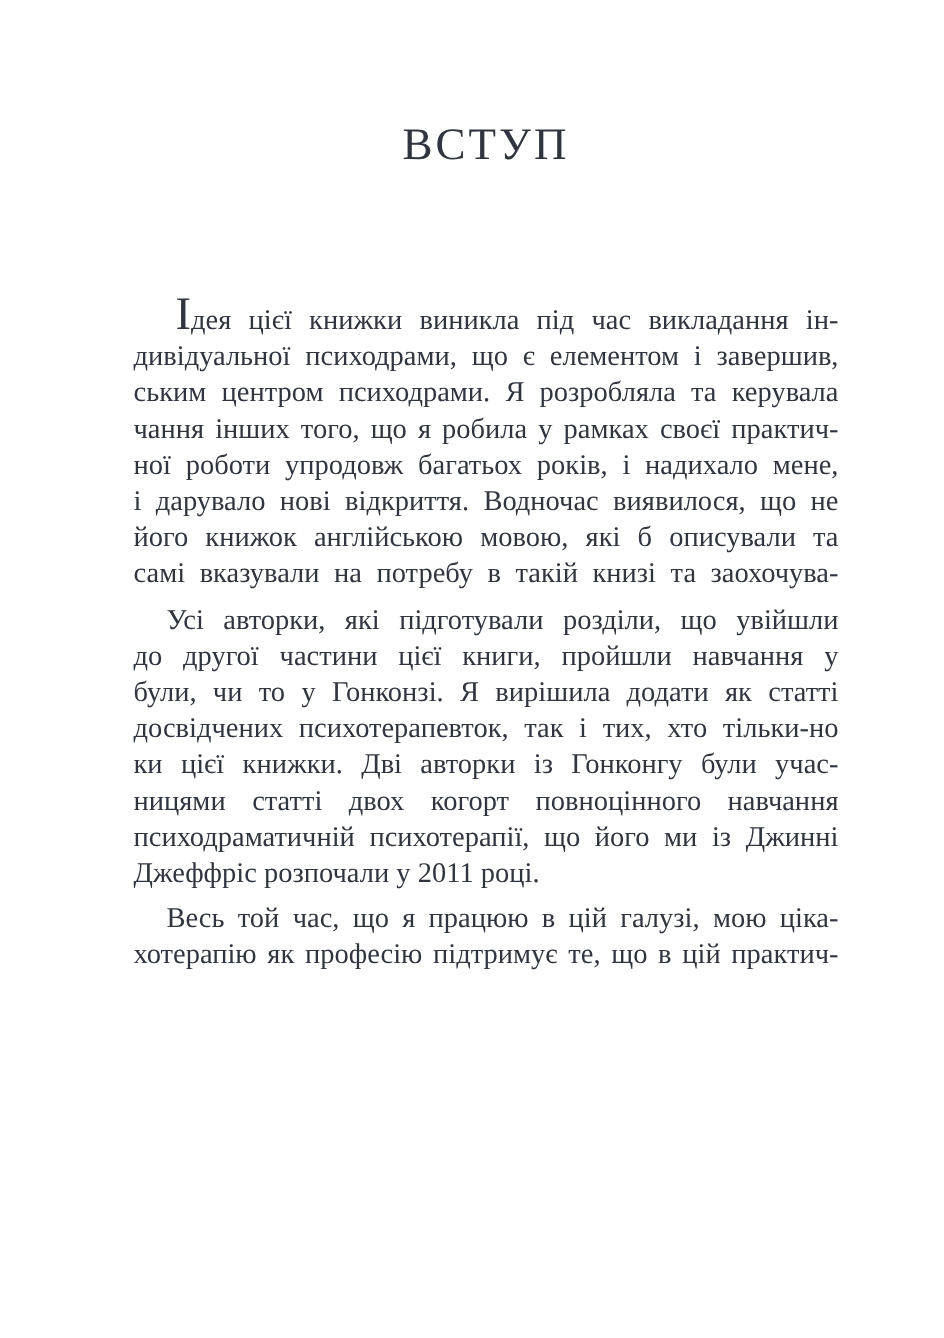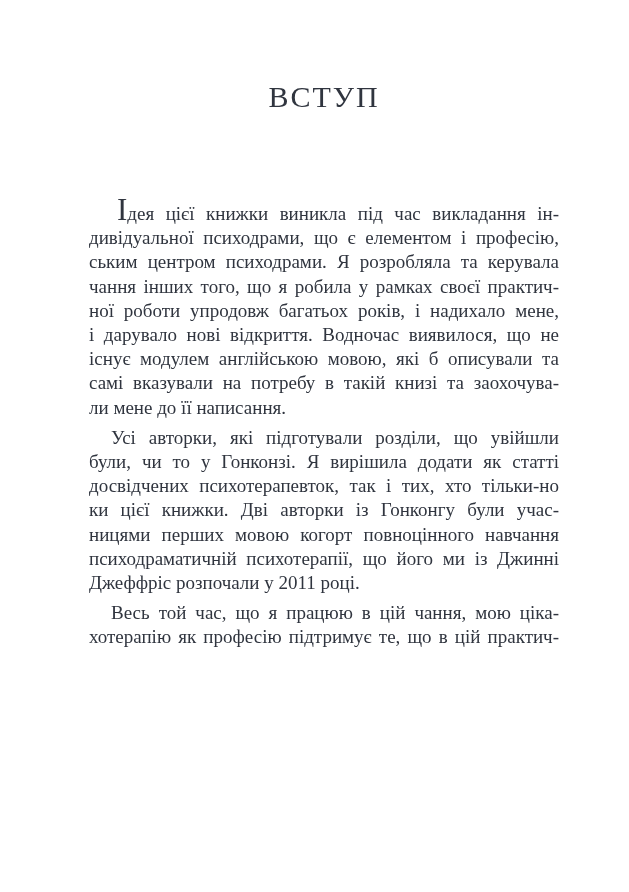--- a/index.html
+++ b/index.html
@@ -52,36 +52,36 @@
   }
 </style>
 </head>
 <body>
 
 <div class="page">
   <h1 class="chapter-title">ВСТУП</h1>
   <div class="body-text">
       <div class="para">
         <div class="ln with-initial"><span class="initial">І</span>дея цієї книжки виникла під час викладання ін-</div>
-        <div class="ln">дивідуальної психодрами, що є елементом і професію,</div>
+        <div class="ln">дивідуальної психодрами, що є елементом і завершив,</div>
         <div class="ln">ським центром психодрами. Я розробляла та керувала</div>
         <div class="ln">чання інших того, що я робила у рамках своєї практич-</div>
         <div class="ln">ної роботи упродовж багатьох років, і надихало мене,</div>
         <div class="ln">і дарувало нові відкриття. Водночас виявилося, що не</div>
-        <div class="ln">існує модулем англійською мовою, які б описували та</div>
+        <div class="ln">його книжок англійською мовою, які б описували та</div>
         <div class="ln">самі вказували на потребу в такій книзі та заохочува-</div>
-        <div class="ln last">ли мене до її написання.</div>
       </div>
       <div class="para">
         <div class="ln indent">Усі авторки, які підготували розділи, що увійшли</div>
+        <div class="ln">до другої частини цієї книги, пройшли навчання у</div>
         <div class="ln">були, чи то у Гонконзі. Я вирішила додати як статті</div>
         <div class="ln">досвідчених психотерапевток, так і тих, хто тільки-но</div>
         <div class="ln">ки цієї книжки. Дві авторки із Гонконгу були учас-</div>
-        <div class="ln">ницями перших мовою когорт повноцінного навчання</div>
+        <div class="ln">ницями статті двох когорт повноцінного навчання</div>
         <div class="ln">психодраматичній психотерапії, що його ми із Джинні</div>
         <div class="ln last">Джеффріс розпочали у 2011 році.</div>
       </div>
       <div class="para">
-        <div class="ln indent">Весь той час, що я працюю в цій чання, мою ціка-</div>
+        <div class="ln indent">Весь той час, що я працюю в цій галузі, мою ціка-</div>
         <div class="ln">хотерапію як професію підтримує те, що в цій практич-</div>
       </div>
     </div>
 </div>
 
 </body></html>

